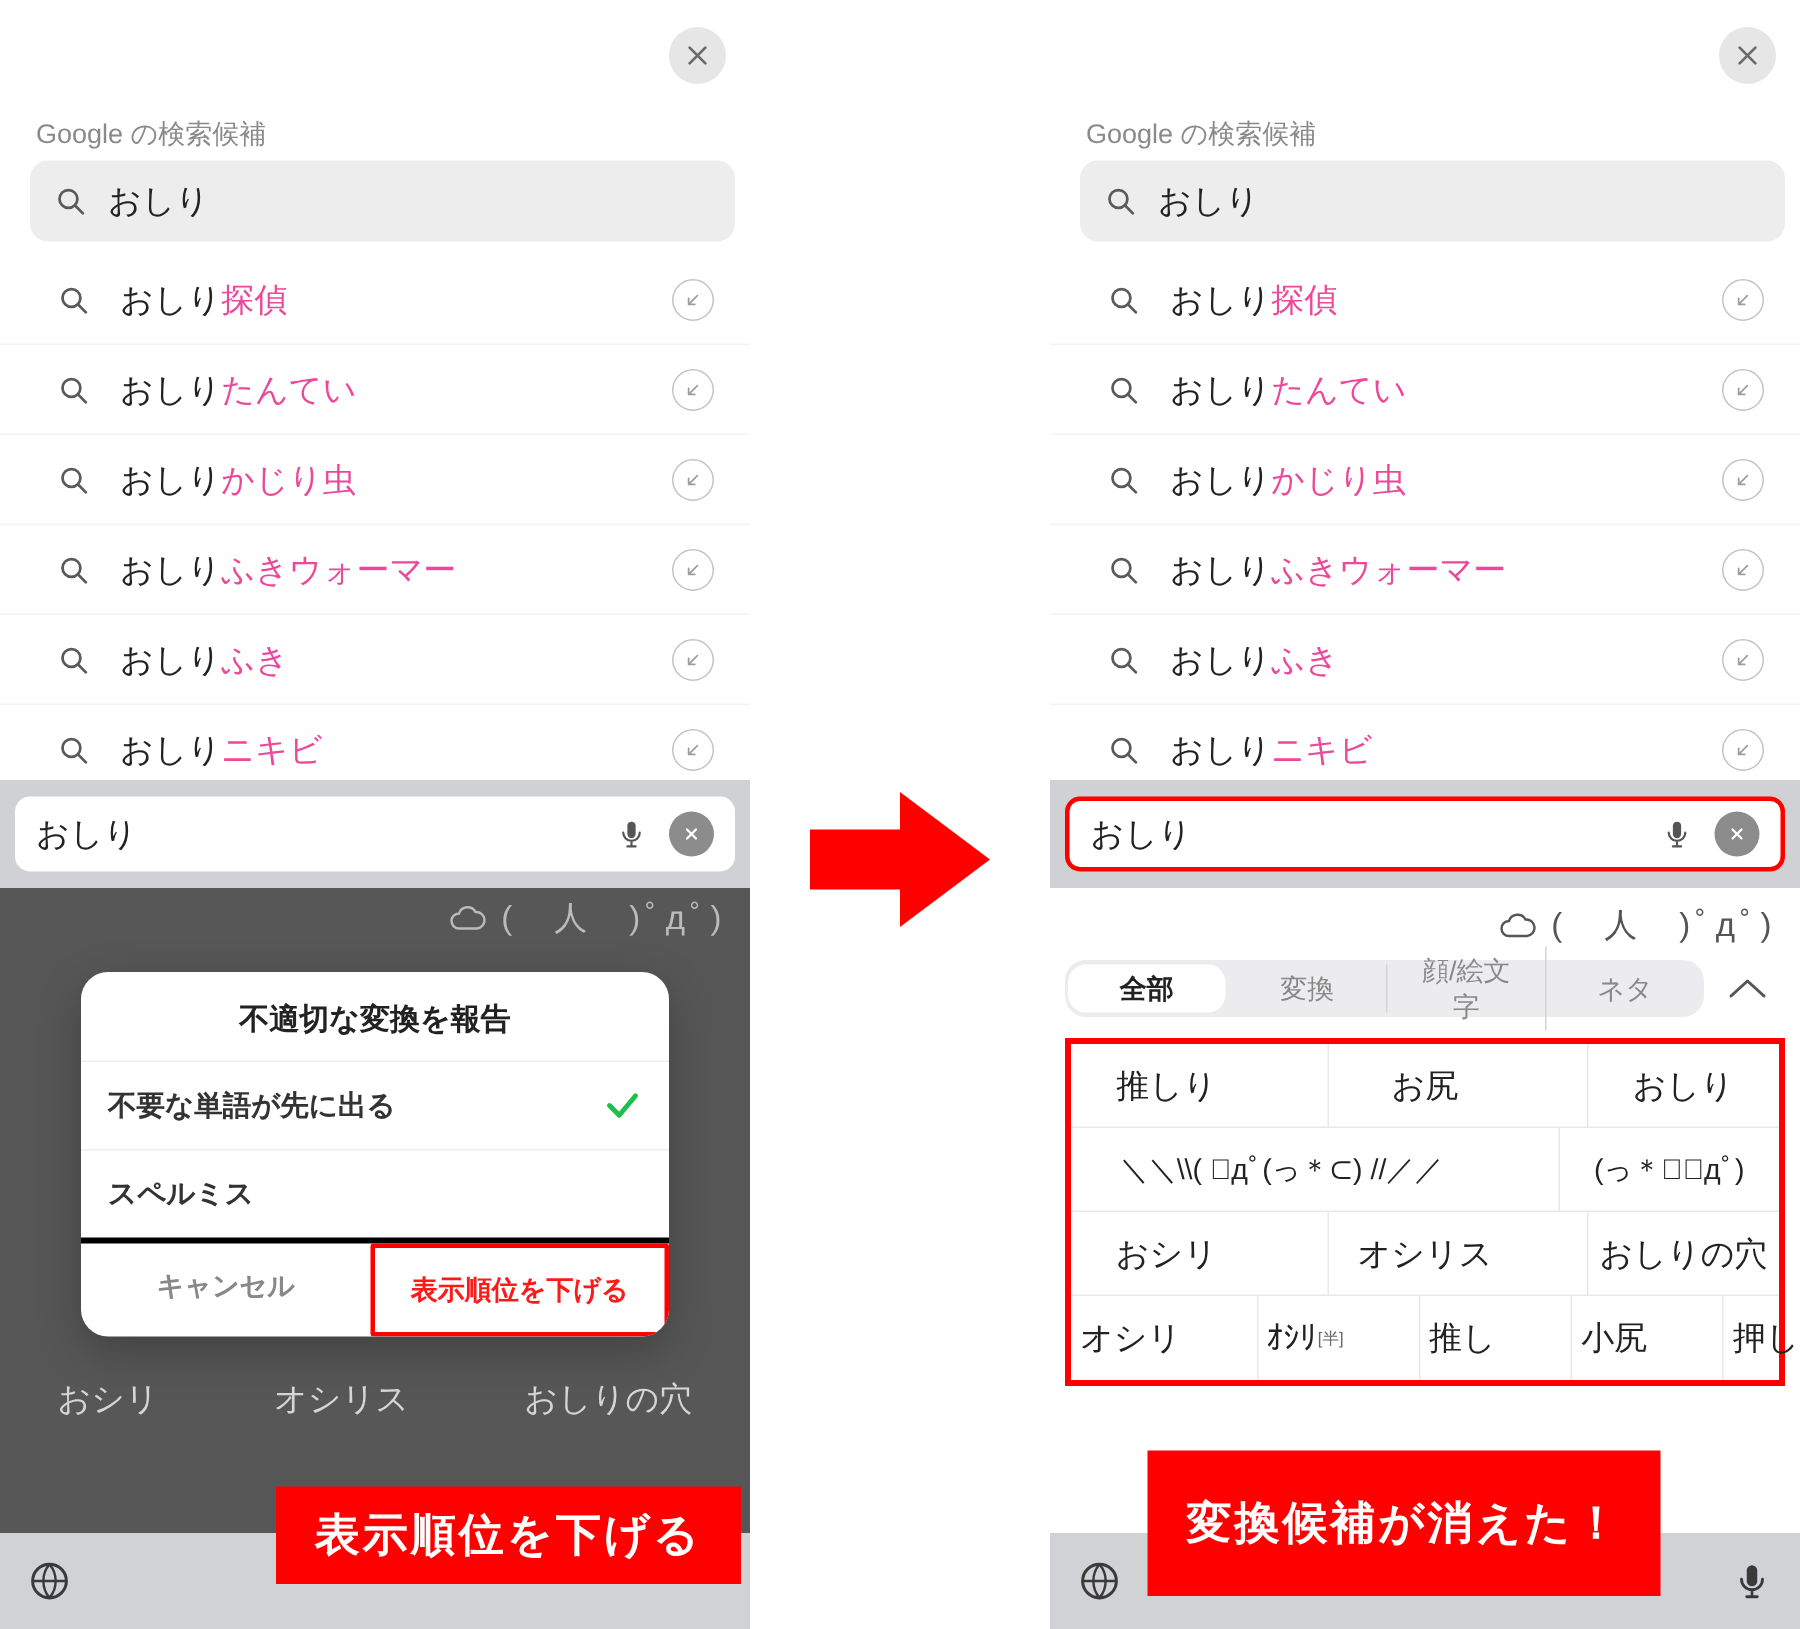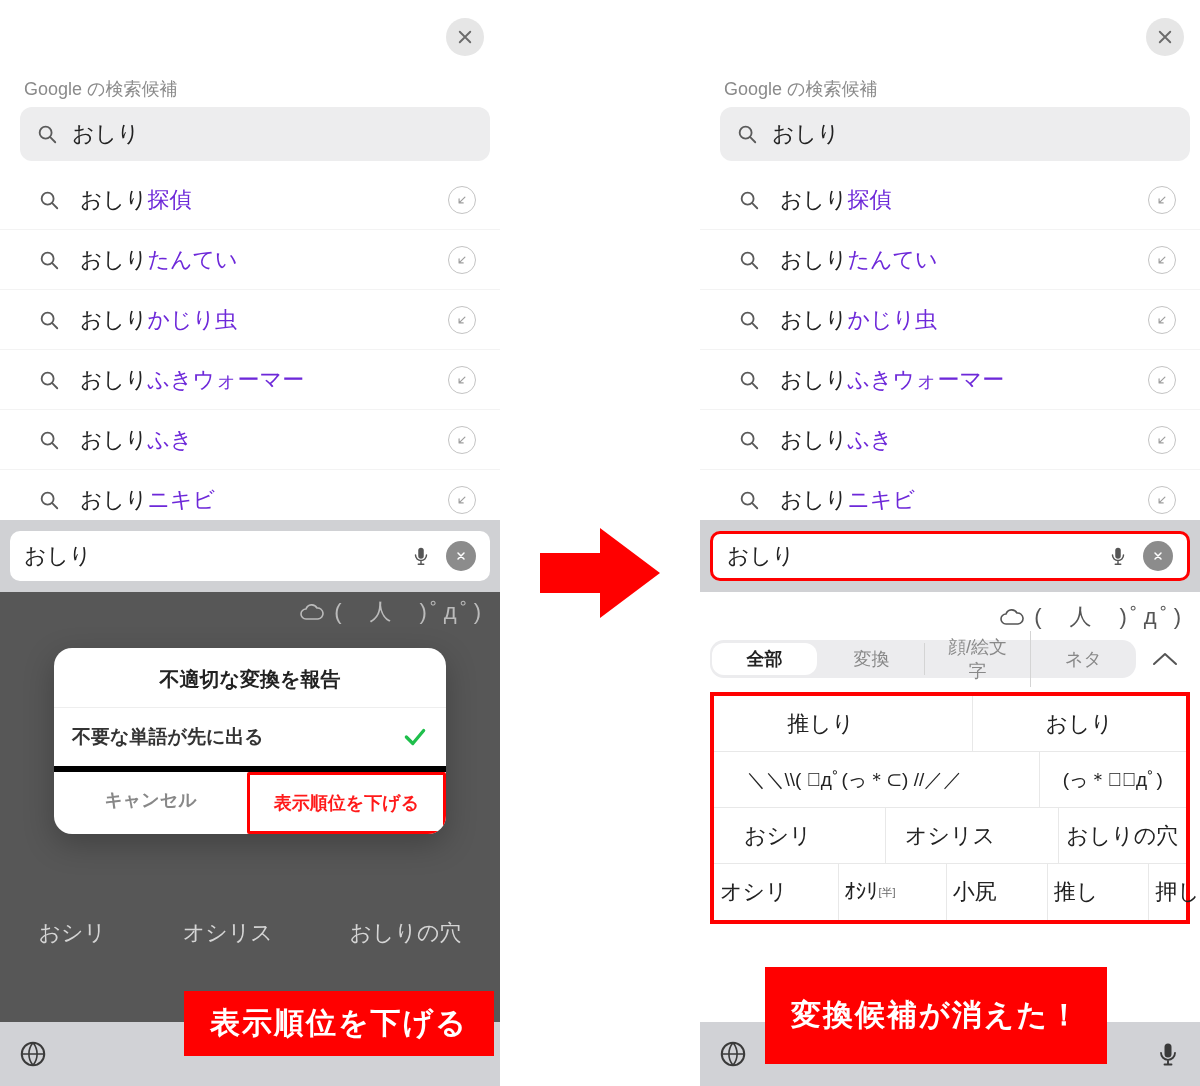--- a/index.html
+++ b/index.html
@@ -88,21 +88,21 @@
   }
   .suggestion {
     display: flex;
     align-items: center;
     height: 60px;
     padding: 0 24px 0 38px;
     border-bottom: 1px solid #f3f3f3;
   }
   .suggestion .mag { width: 22px; height: 22px; color: #5a5a5a; margin-right: 20px; flex-shrink: 0; }
   .suggestion .s-text { font-size: 22px; color: #222; display: flex; }
-  .suggestion .s-text .faded { color: #6d28d9; }
+  .suggestion .s-text .faded { color: #ec4899; }
   .suggestion .fill-arrow {
     margin-left: auto;
     width: 28px;
     height: 28px;
     border: 1.5px solid #c4c4c4;
     border-radius: 50%;
     display: flex;
     align-items: center;
     justify-content: center;
     color: #9e9e9e;
@@ -222,21 +222,21 @@
     align-items: center;
     padding: 16px 18px;
     border-top: 1px solid #eee;
     font-size: 19px;
     color: #333;
     font-weight: bold;
   }
   .modal-row .check { margin-left: auto; color: #1fbf4c; width: 26px; height: 26px; }
   .modal-footer {
     display: flex;
-    border-top: 6px solid #000000;
+    border-top: 4px solid #000000;
   }
   .modal-btn {
     flex: 1;
     text-align: center;
     padding: 16px 0;
     font-size: 18px;
     color: #888;
     font-weight: 600;
   }
   .modal-btn.primary {
@@ -496,20 +496,23 @@
       </div>
 
       <div class="modal">
         <div class="modal-title">不適切な変換を報告</div>
         <div class="modal-row">
           <span>不要な単語が先に出る</span>
           <svg class="check" viewBox="0 0 24 24">
               <path d="M4 12 L10 18 L20 6" stroke="#1fbf4c" stroke-width="3" fill="none" stroke-linecap="round" stroke-linejoin="round"></path>
             </svg>
         </div>
+        <div class="modal-row">
+          <span>スペルミス</span>
+        </div>
         <div class="modal-footer">
           <div class="modal-btn">キャンセル</div>
           <div class="modal-btn primary">表示順位を下げる</div>
         </div>
       </div>
 
       <div class="dark-peek-row">
         <span>おシリ</span>
         <span>オシリス</span>
         <span>おしりの穴</span>
@@ -676,39 +679,40 @@
       <div class="expand-caret">
         <svg viewBox="0 0 26 14">
             <path d="M2 12 L13 2 L24 12" stroke="#555" stroke-width="2" fill="none" stroke-linecap="round" stroke-linejoin="round"></path>
           </svg>
       </div>
     </div>
 
     <div class="cand-grid red-box">
       <div class="crow">
         <div class="ccell">推しり</div>
+        <div class="ccell">お尻</div>
         <div class="ccell">おしり</div>
       </div>
       <div class="crow">
         <div class="ccell" style="flex:2;font-size:19px">＼＼\\( ﾟдﾟ(っ＊⊂) //／／</div>
         <div class="ccell" style="flex:1;font-size:19px">(っ＊⊂ﾟдﾟ)</div>
       </div>
       <div class="crow">
         <div class="ccell">おシリ</div>
         <div class="ccell">オシリス</div>
         <div class="ccell">おしりの穴</div>
       </div>
       <div class="crow" style="border-bottom:none">
         <div class="ccell">オシリ</div>
         <div class="ccell">
             <span>ｵｼﾘ</span>
             <sup>[半]</sup>
           </div>
+        <div class="ccell">推し</div>
         <div class="ccell">小尻</div>
-        <div class="ccell">推し</div>
         <div class="ccell">押し</div>
       </div>
     </div>
 
     <div class="globe-region">
       <svg class="globe" viewBox="0 0 24 24">
           <circle cx="12" cy="12" r="9" stroke="#3a3a3a" stroke-width="1.6" fill="none"></circle>
           <path d="M3 12 h18 M12 3 a14 14 0 0 1 0 18 M12 3 a14 14 0 0 0 0 18" stroke="#3a3a3a" stroke-width="1.3" fill="none"></path>
         </svg>
       <svg class="mic" viewBox="0 0 24 24">

